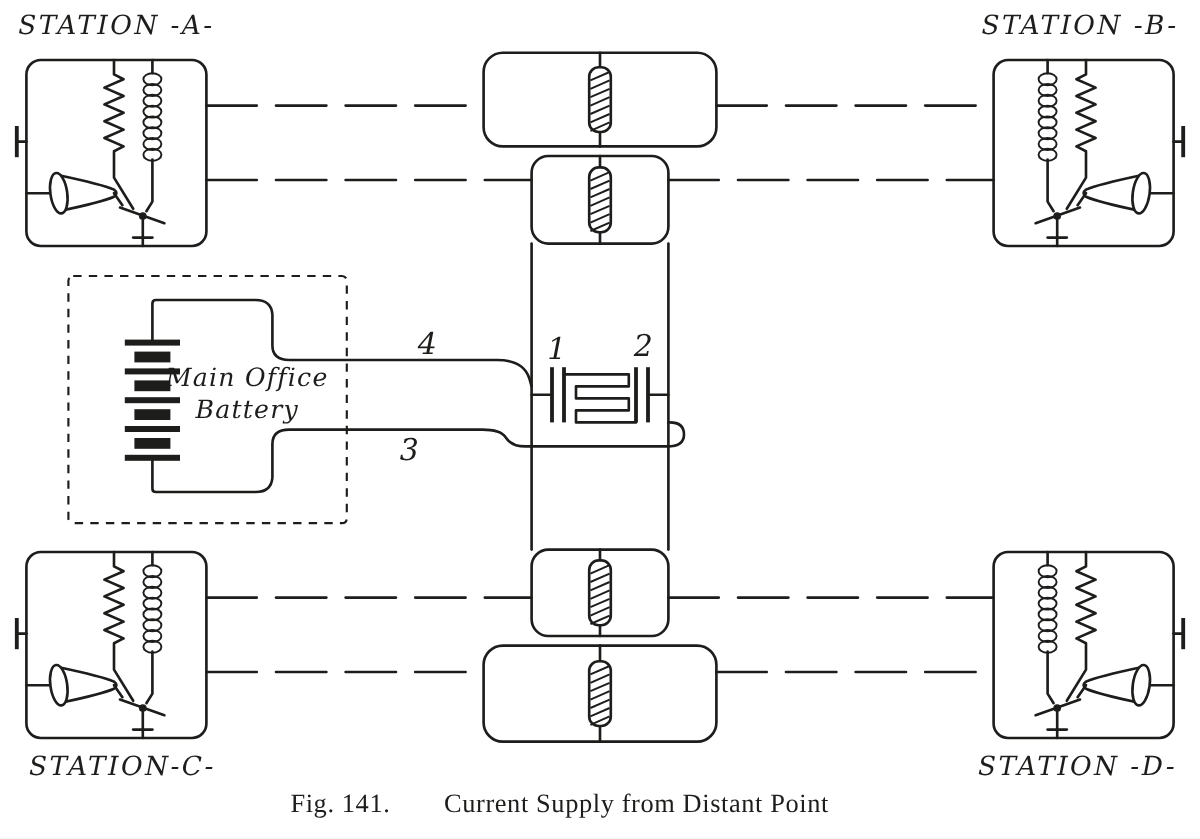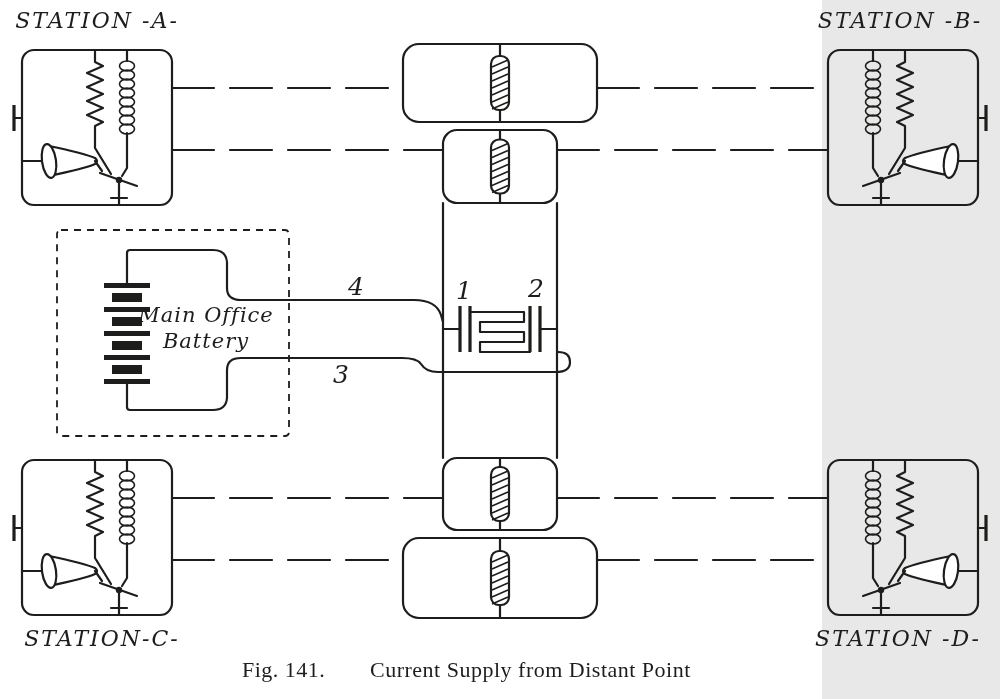--- a/index.html
+++ b/index.html
@@ -1,17 +1,17 @@
 <!DOCTYPE html>
 <html><head>
 <meta charset="utf-8">
 <style>
   html,body { margin:0; padding:0; background:#e8e8e8; }
   .page {
-    width:822px; height:699px; background:#ffffff; position:relative;
+    width:1000px; height:699px; background:#ffffff; position:relative;
     font-family:"DejaVu Serif", serif;
   }
   svg { display:block; }
   .w   { stroke:#1d1d1b; stroke-width:2.2; fill:none; stroke-linecap:round; stroke-linejoin:round; }
   .w3  { stroke:#1d1d1b; stroke-width:3.2; fill:none; stroke-linecap:butt; }
   .thin{ stroke:#1d1d1b; stroke-width:1.6; fill:none; }
   .fillink { fill:#1d1d1b; stroke:none; }
   .whitefill { fill:#ffffff; }
   .dashline { stroke-dasharray:42 16; }
   .dashbox  { stroke-dasharray:7 6; stroke-width:1.8; }

